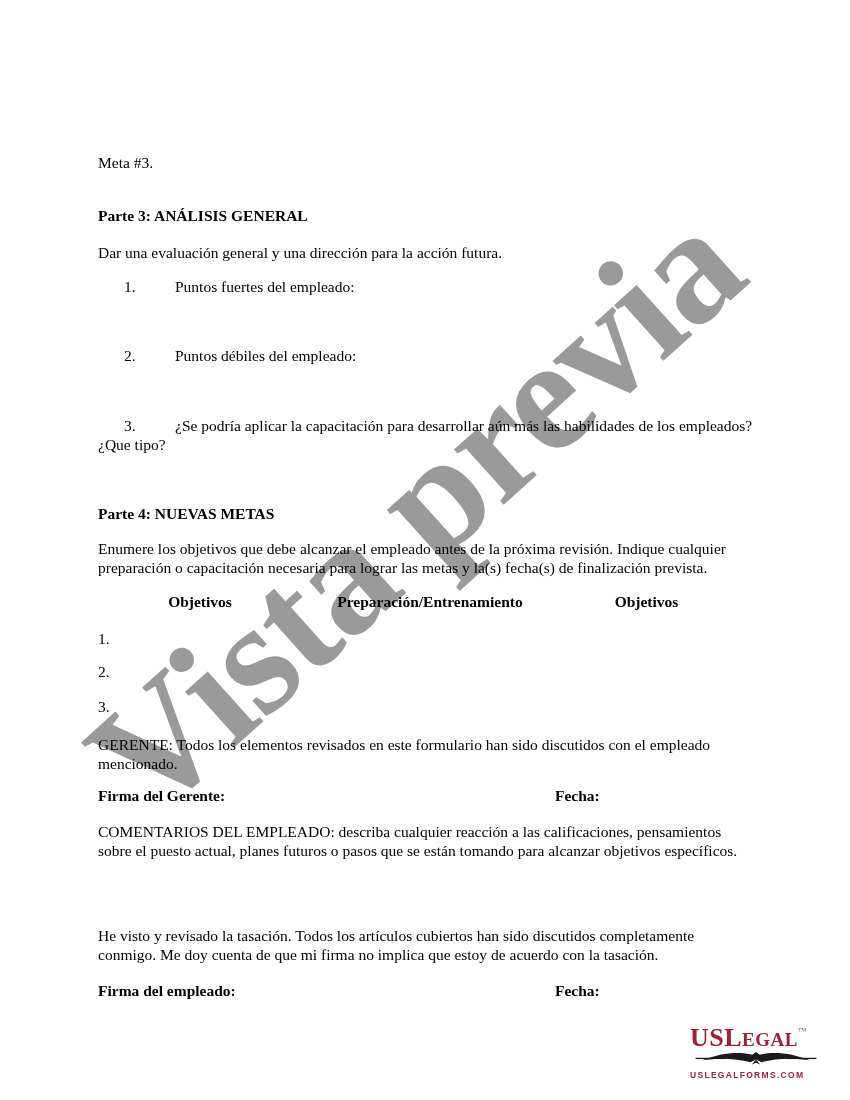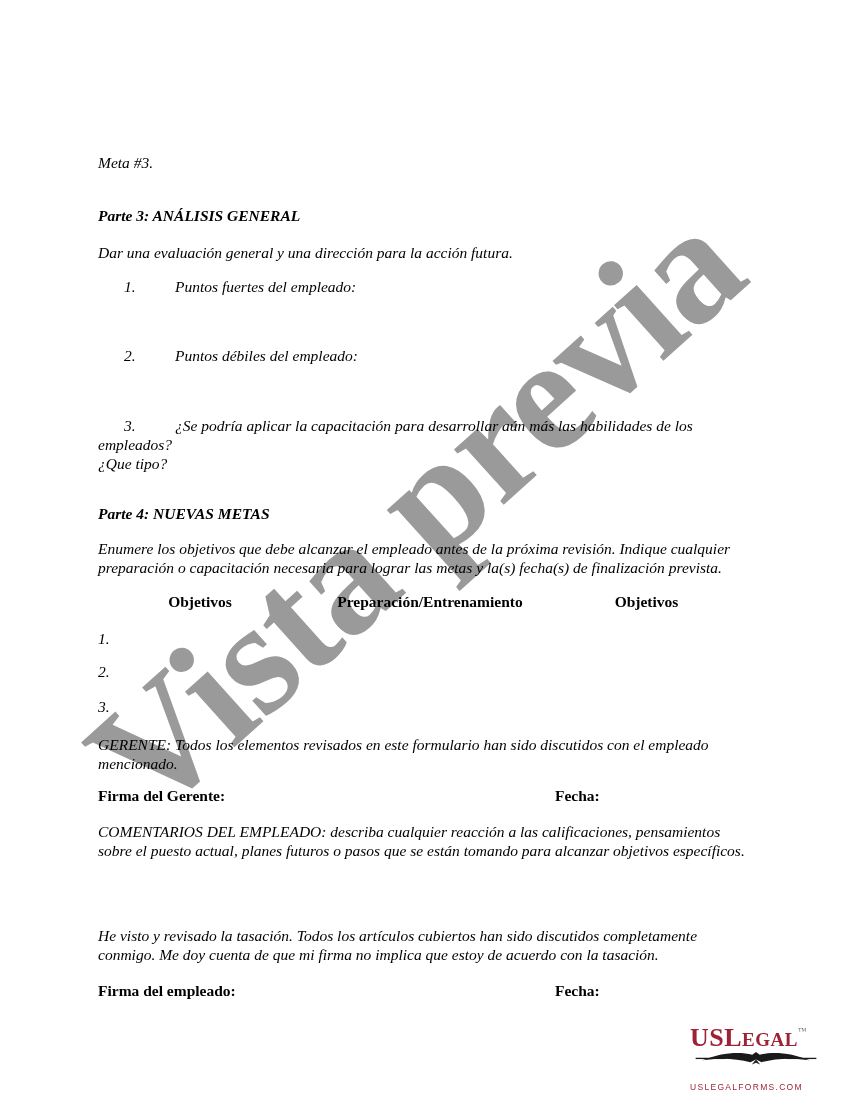--- a/index.html
+++ b/index.html
@@ -29,21 +29,20 @@
     white-space: nowrap;
     z-index: 0;
     user-select: none;
   }
   .content { position: absolute; inset: 0; z-index: 1; }
   .para {
     position: absolute;
     left: 98px;
     width: 672px;
     line-height: 19px;
-    font-style: italic;
   }
   .bold { font-weight: bold; }
   .num {
     display: inline-block;
     margin-left: 26px;
     width: 51px;
   }
   
   .thead { position: absolute; left: 98px; top: 592px; width: 672px; height: 40px; }
   .th { position: absolute; text-align: center; font-weight: bold; line-height: 19px; }
@@ -70,24 +69,24 @@
   .logo-brand .big { font-size: 26px; letter-spacing: 0.5px; }
   .logo-brand .small { font-size: 19px; letter-spacing: 0.5px; }
   .logo-brand .tm {
     font-size: 9px;
     color: #6e6e6e;
     vertical-align: 12px;
     font-weight: normal;
   }
   .logo-wings { display: block; margin: 1px auto 0 auto; }
   .logo-site {
-    margin-top: 18px;
+    margin-top: 6px;
     font-family: "Liberation Sans", sans-serif;
     font-size: 8.5px;
-    font-weight: normal;
+    font-weight: bold;
     letter-spacing: 1.3px;
     color: #9e2236;
     white-space: nowrap;
   }
 </style>
 </head>
 <body>
 
 <div class="page">
 

